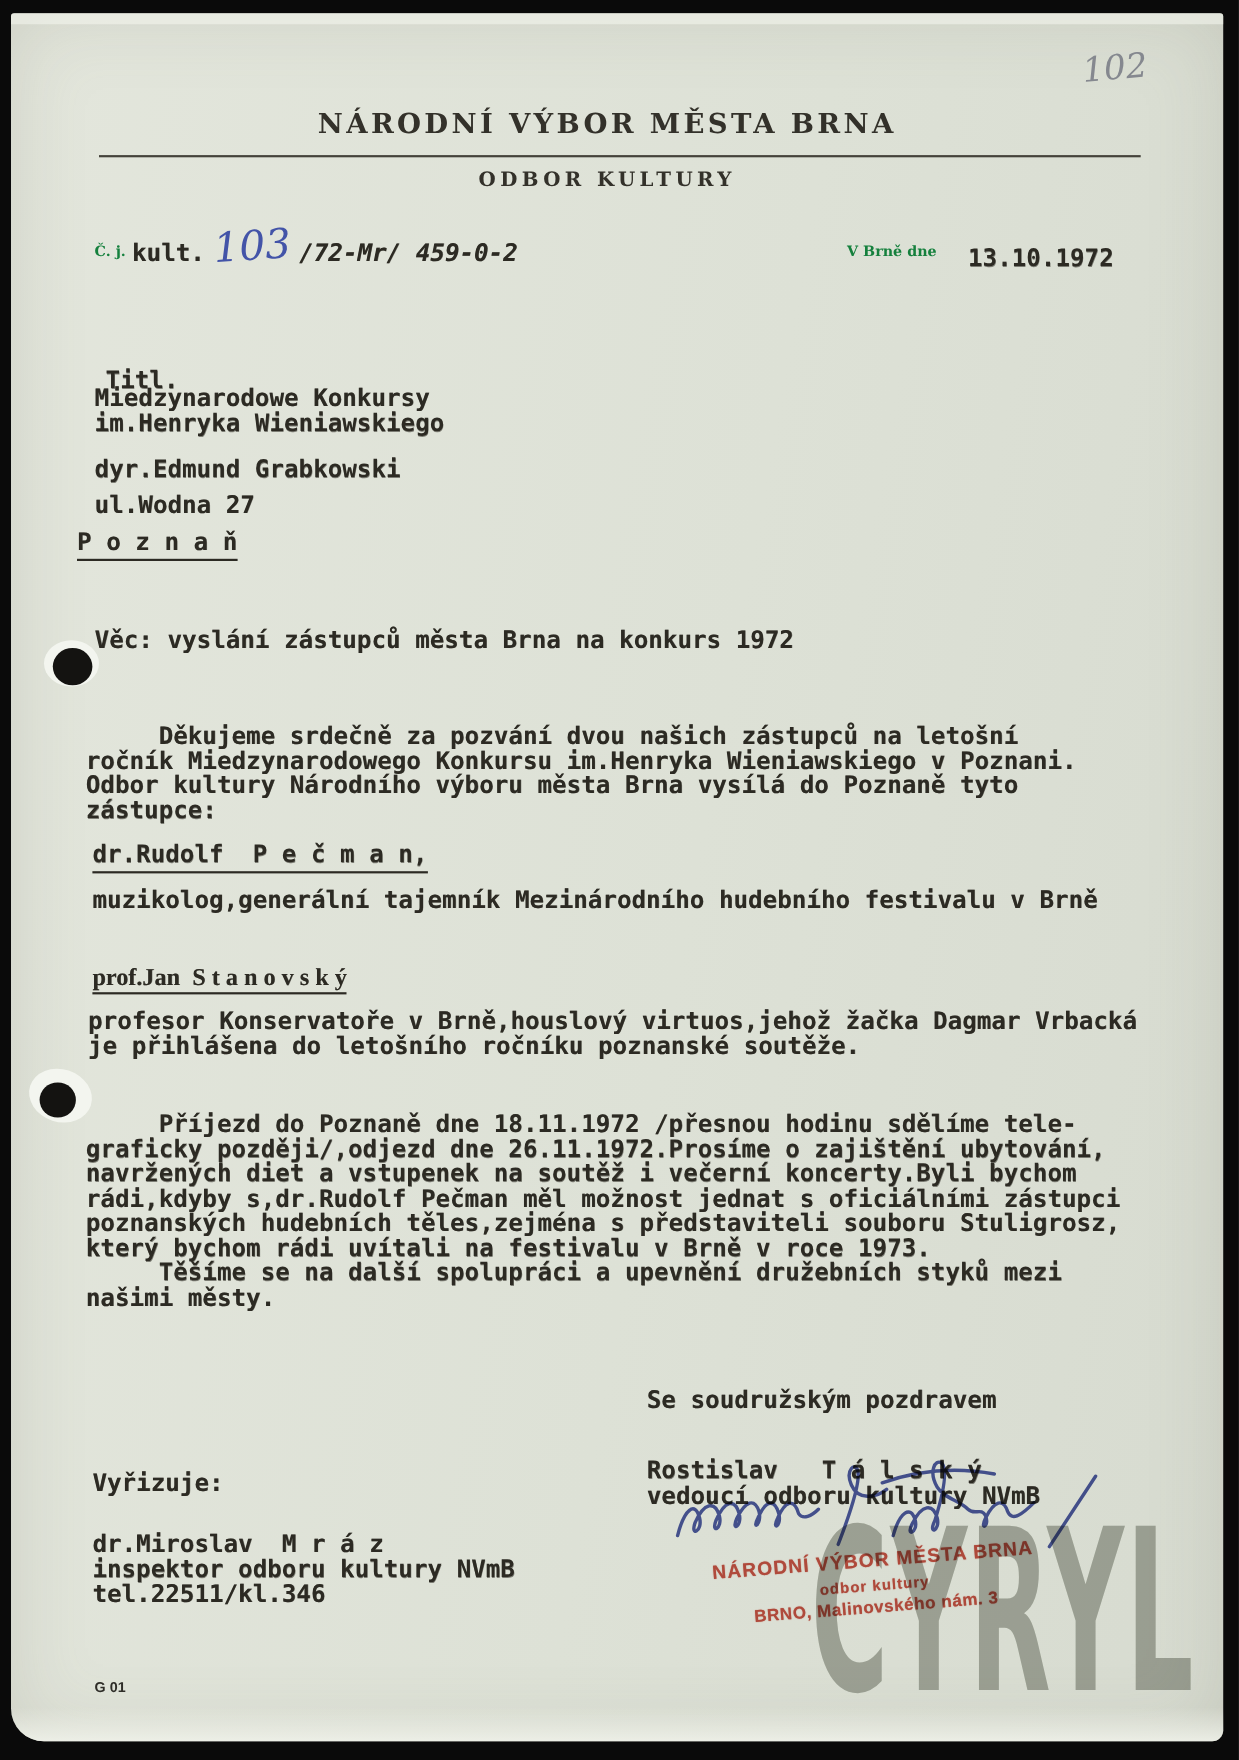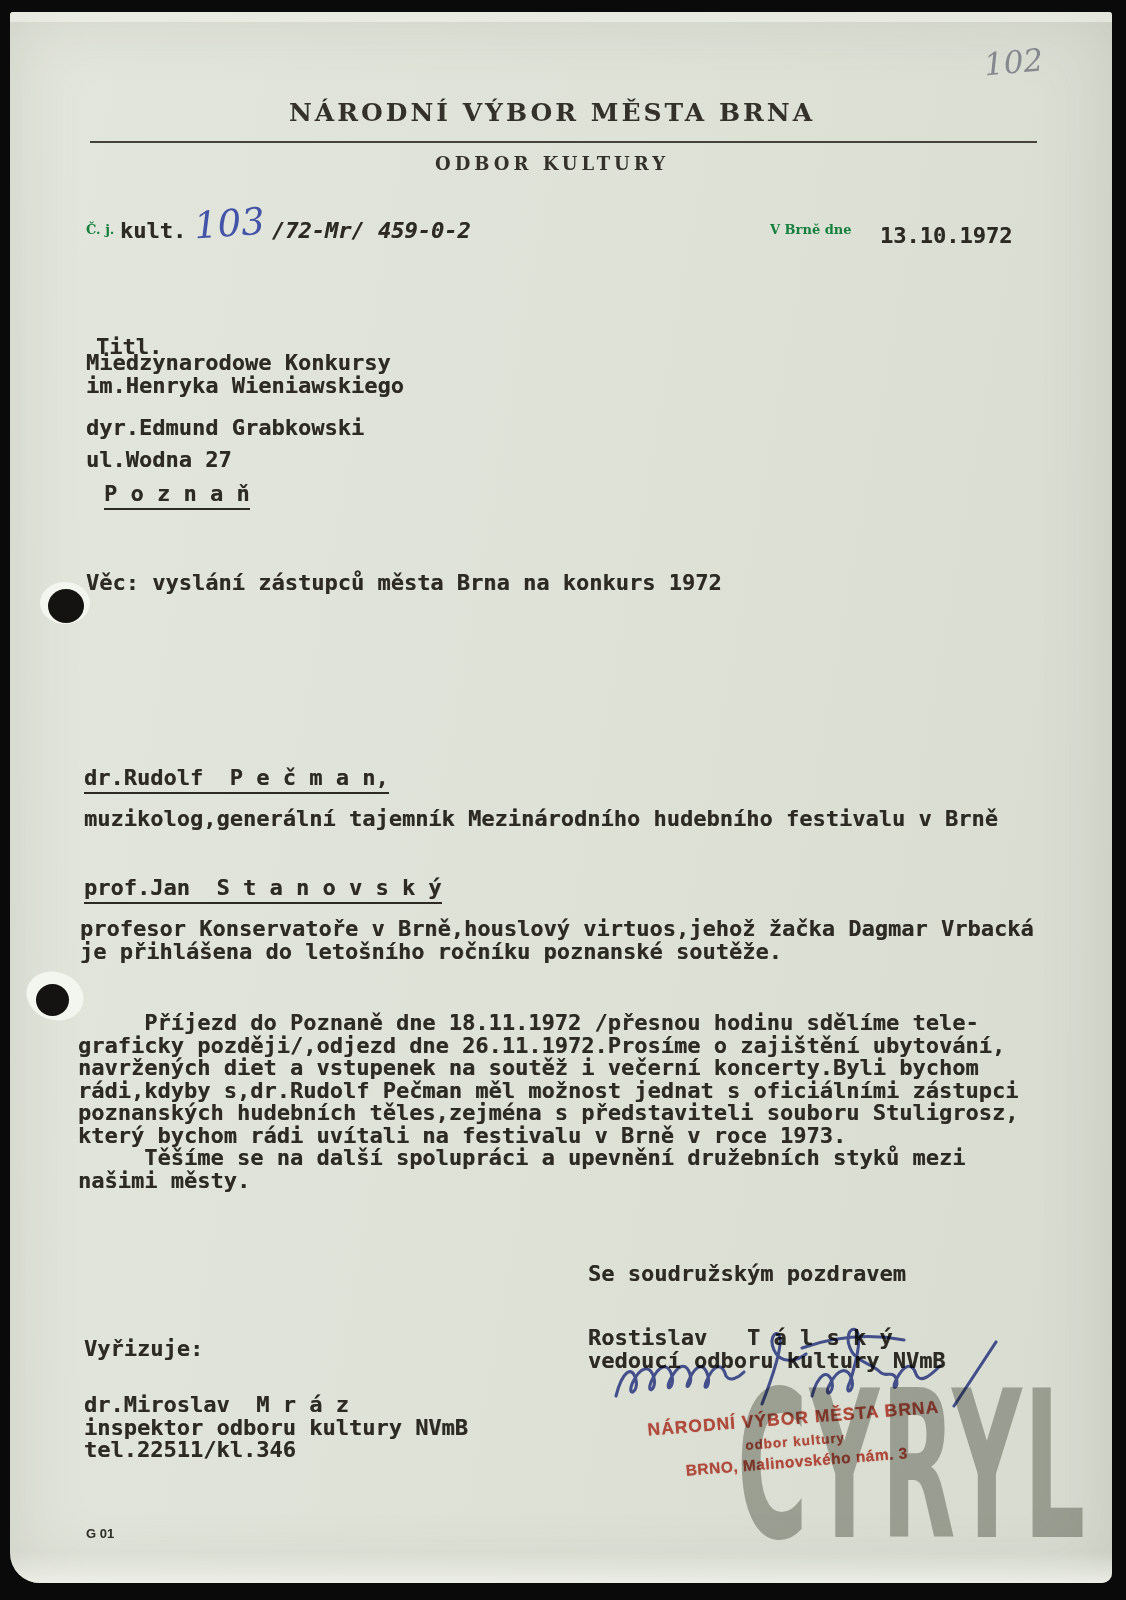--- a/index.html
+++ b/index.html
@@ -59,29 +59,33 @@
   <div class="abs hand-blue" style="left:194px;top:202px;font-size:37px;transform:rotate(-4deg);">103</div>
   <div class="abs t" style="left:272px;top:220px;font-style:italic;">/72-Mr/ 459-0-2</div>
   <div class="abs small-print" style="left:770px;top:222px;">V Brně dne</div>
   <div class="abs t" style="left:860px;top:225px;margin-left:20px;">13.10.1972</div>
 
   <div class="abs t" style="left:96px;top:300px;margin-top:36px;">Titl.</div>
   <div class="abs t" style="left:86px;top:352px;">Miedzynarodowe Konkursy</div>
   <div class="abs t" style="left:86px;top:375px;">im.Henryka Wieniawskiego</div>
   <div class="abs t" style="left:86px;top:417px;">dyr.Edmund Grabkowski</div>
   <div class="abs t" style="left:86px;top:449px;">ul.Wodna 27</div>
-  <div class="abs t ul" style="left:104px;top:483px;">P o z n a ň</div>
+  <div class="abs t ul" style="left:70px;top:483px;">P o z n a ň</div>
 
   <div class="abs t" style="left:86px;top:572px;">Věc: vyslání zástupců města Brna na konkurs 1972</div>
 
+  <div class="abs t para" style="left:78px;top:659px;">     Děkujeme srdečně za pozvání dvou našich zástupců na letošní
+ročník Miedzynarodowego Konkursu im.Henryka Wieniawskiego v Poznani.
+Odbor kultury Národního výboru města Brna vysílá do Poznaně tyto
+zástupce:</div>
 
   <div class="abs t ul" style="left:84px;top:767px;">dr.Rudolf  P e č m a n,</div>
   <div class="abs t" style="left:84px;top:808px;">muzikolog,generální tajemník Mezinárodního hudebního festivalu v Brně</div>
 
-  <div class="abs t ul" style="left:84px;top:877px;">prof.Jan  S t a n o v s k ý</div>
+  <div class="abs t ul" style="left:84px;top:877px;font-family:Liberation Serif, serif;">prof.Jan  S t a n o v s k ý</div>
   <div class="abs t para" style="left:80px;top:918px;">profesor Konservatoře v Brně,houslový virtuos,jehož žačka Dagmar Vrbacká
 je přihlášena do letošního ročníku poznanské soutěže.</div>
 
   <div class="abs t para" style="left:78px;top:1012px;">     Příjezd do Poznaně dne 18.11.1972 /přesnou hodinu sdělíme tele-
 graficky později/,odjezd dne 26.11.1972.Prosíme o zajištění ubytování,
 navržených diet a vstupenek na soutěž i večerní koncerty.Byli bychom
 rádi,kdyby s,dr.Rudolf Pečman měl možnost jednat s oficiálními zástupci
 poznanských hudebních těles,zejména s představiteli souboru Stuligrosz,
 který bychom rádi uvítali na festivalu v Brně v roce 1973.
      Těšíme se na další spolupráci a upevnění družebních styků mezi

